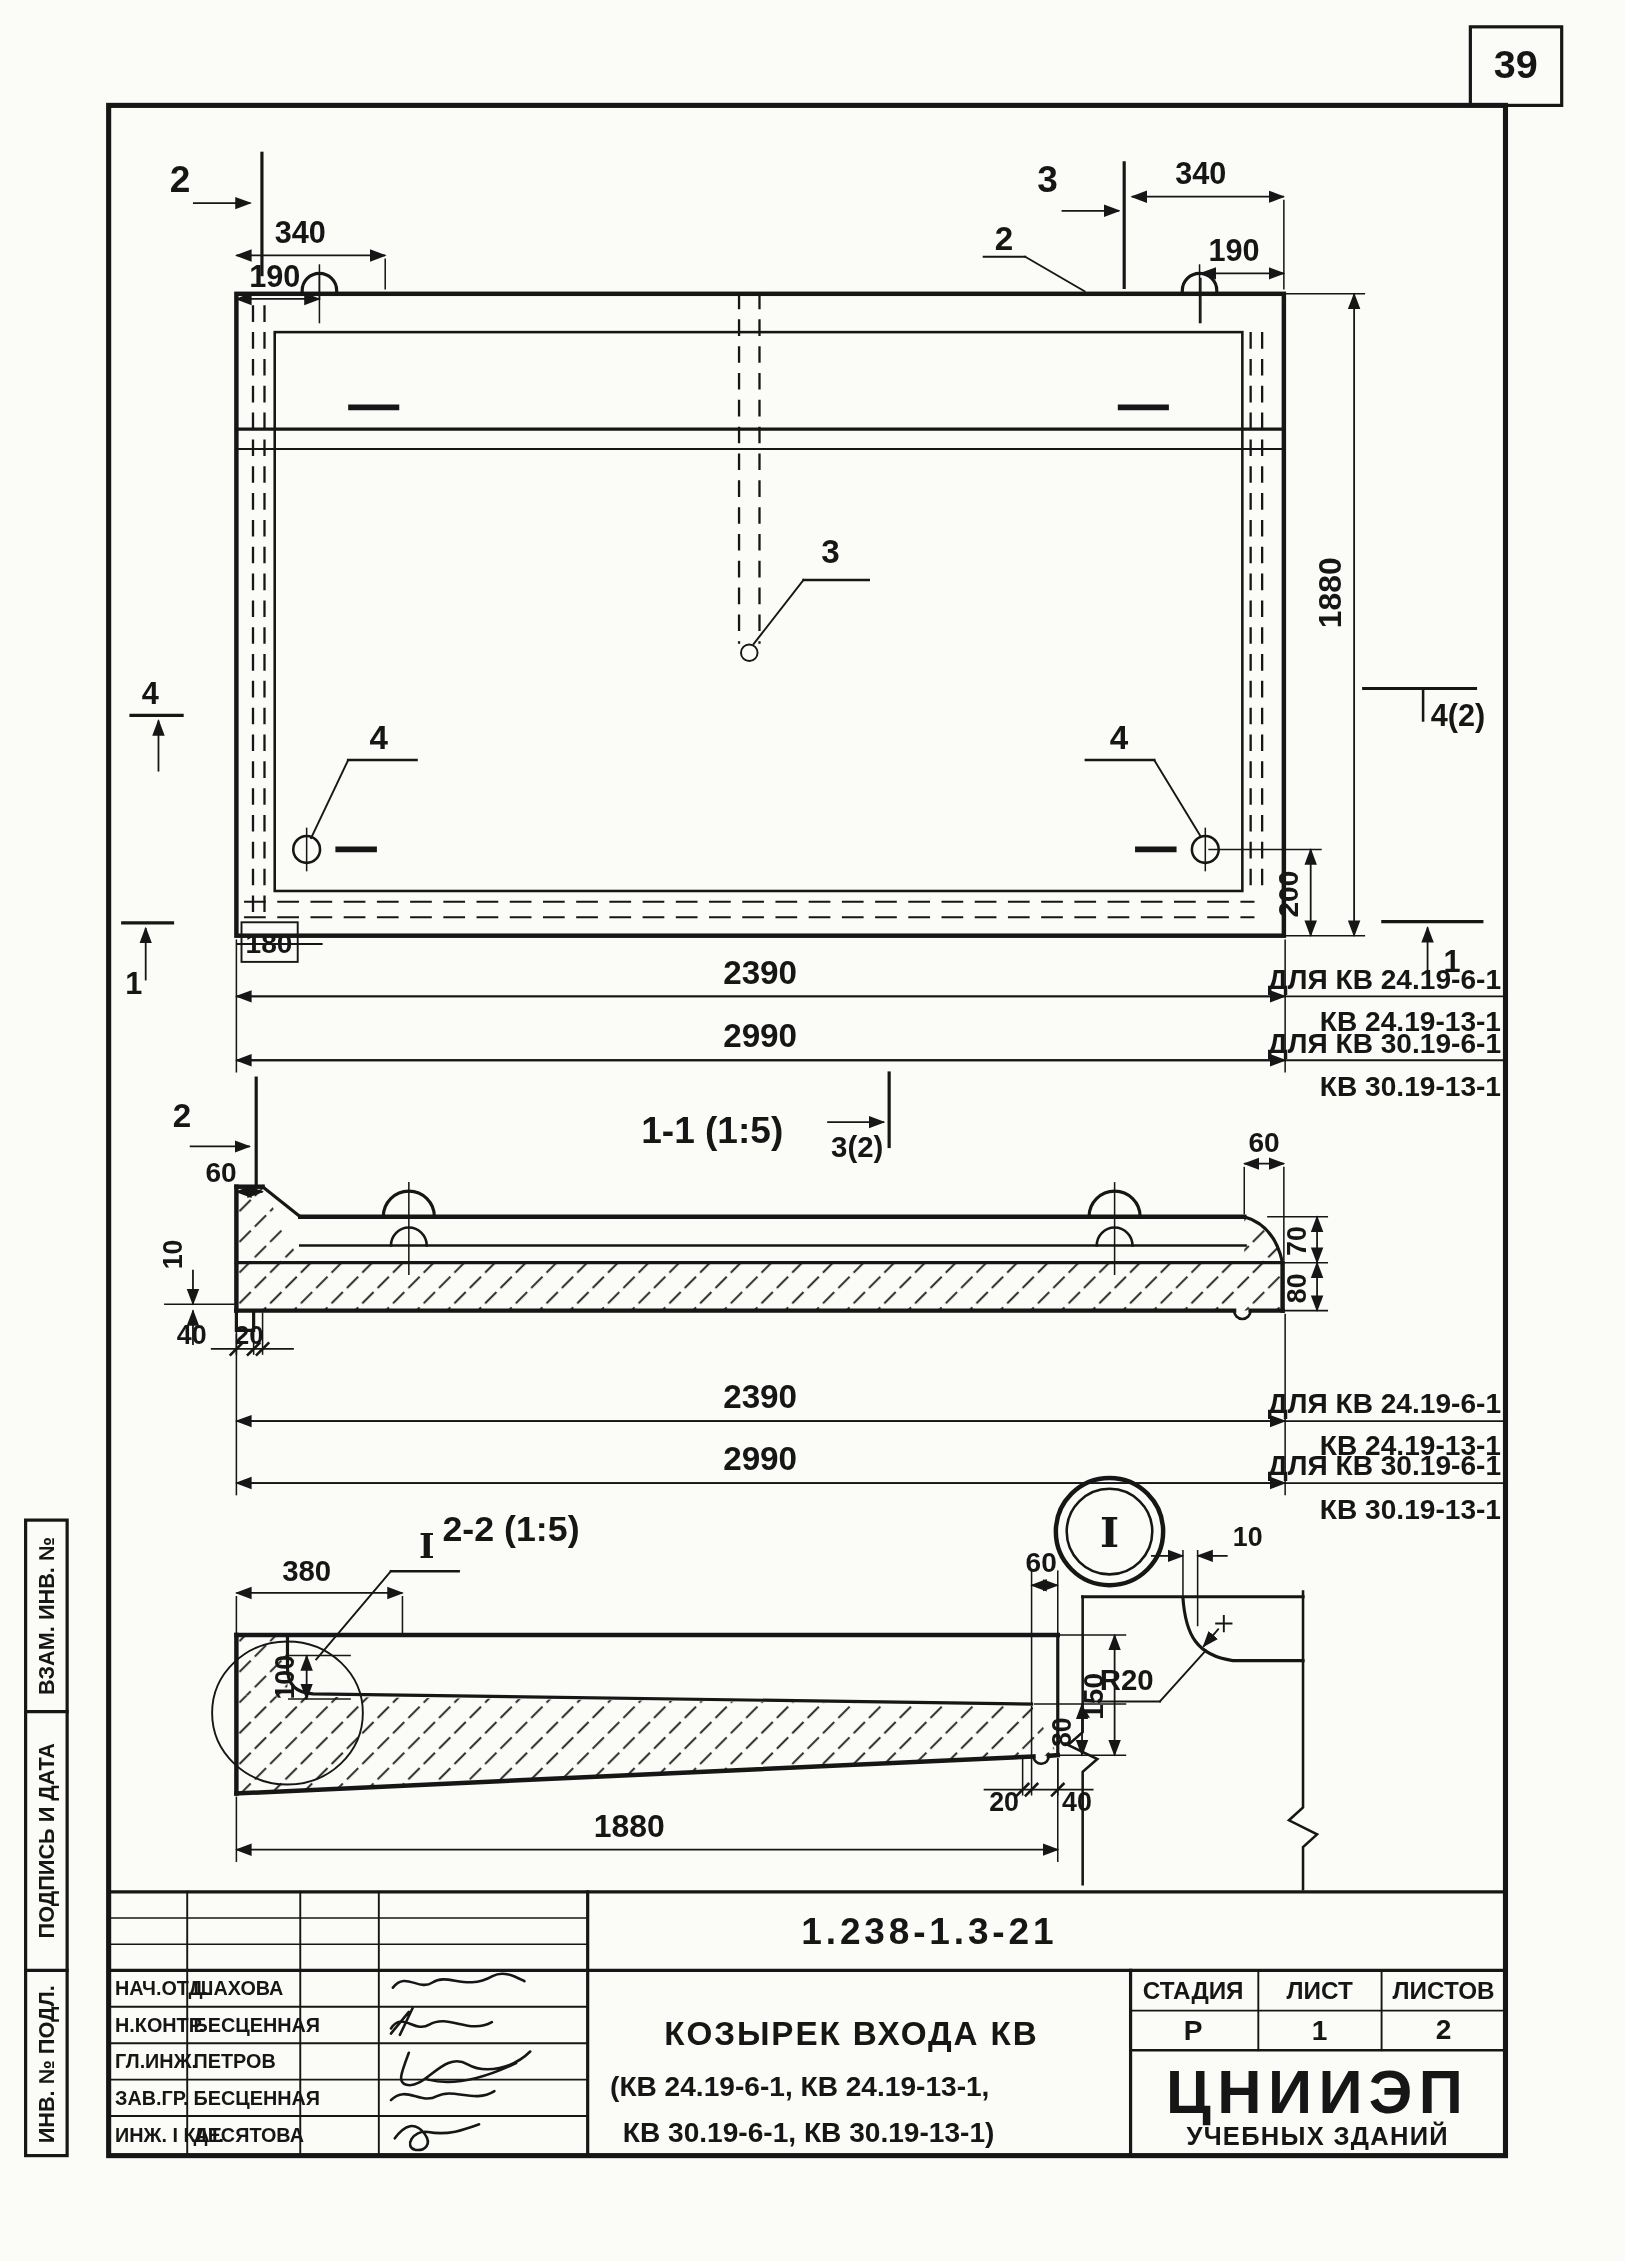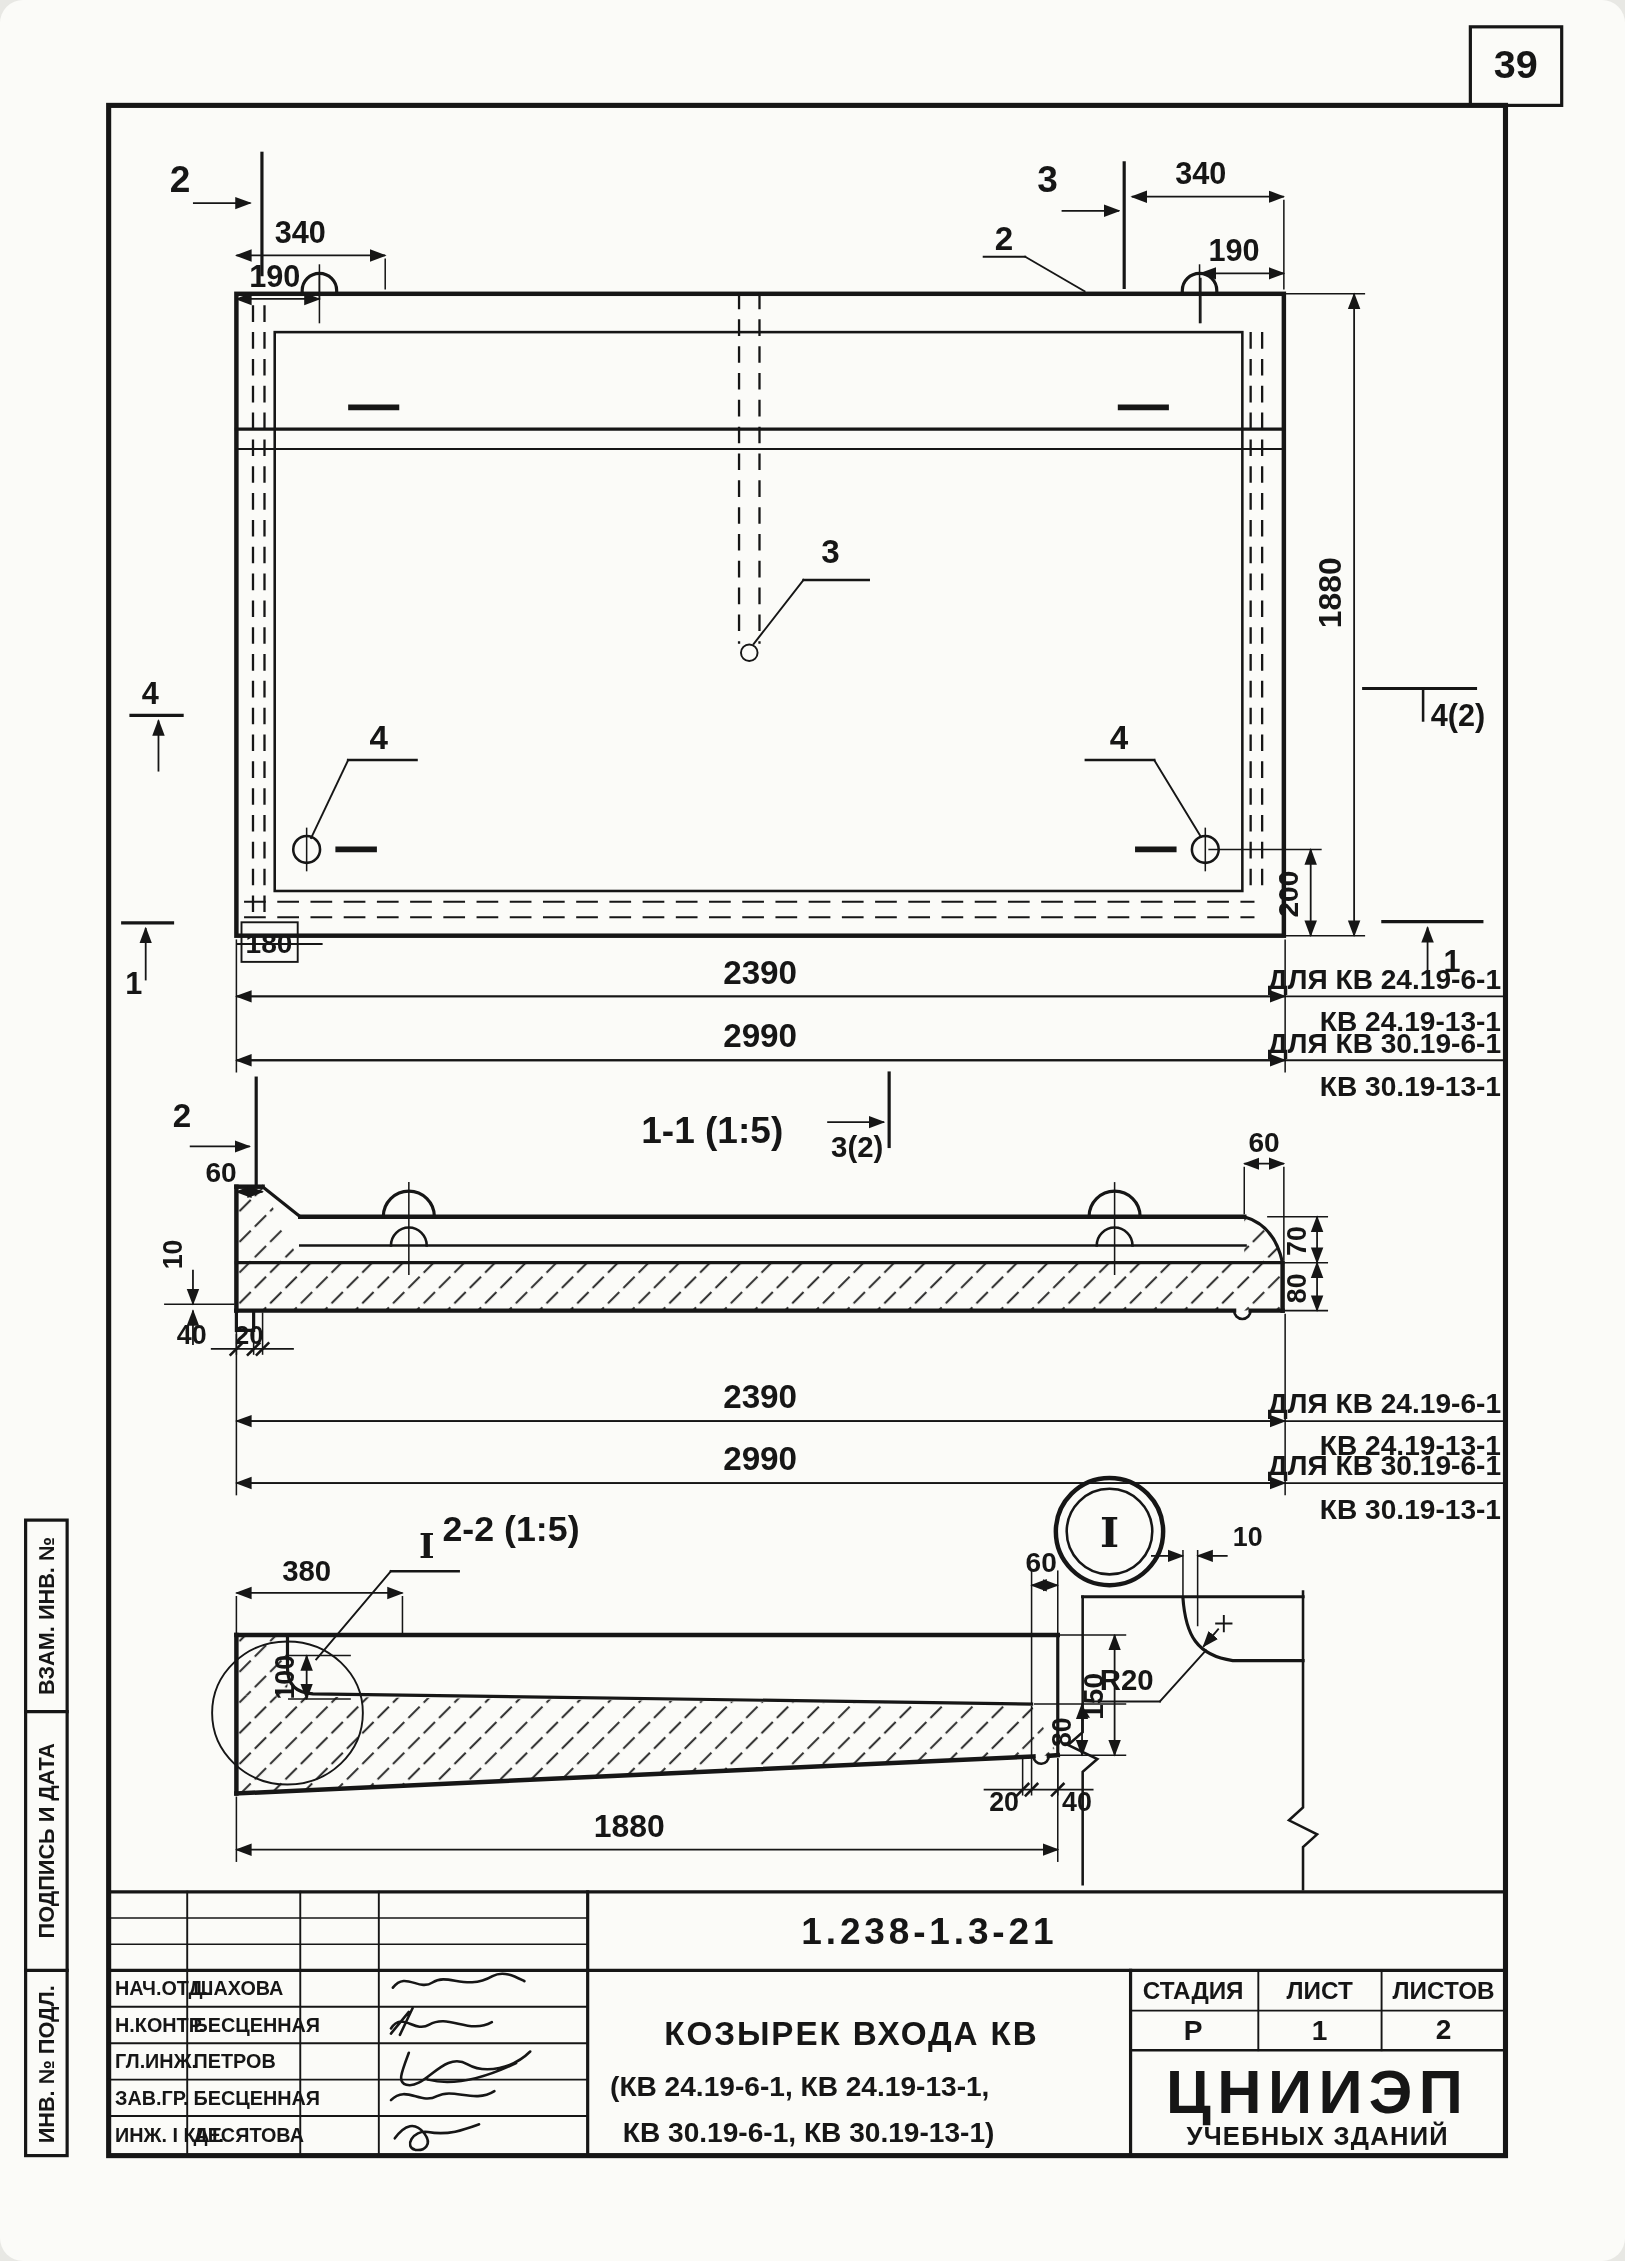--- a/index.html
+++ b/index.html
@@ -1,17 +1,17 @@
 <!DOCTYPE html>
 <html style="font-size:10.2px"><head>
 <meta charset="utf-8">
 <style>
   html,body{margin:0;padding:0;background:#e8e8e4;}
   .sheet{position:relative;width:1625px;height:2261px;background:#fbfbf8;margin:0 auto;
-         font-family:"Liberation Sans",sans-serif;border-radius:23px;}
+         font-family:"Liberation Sans",sans-serif;}
   svg{display:block}
   text{fill:#161616;font-family:"Liberation Sans",sans-serif;font-weight:bold;}
   .ser{font-family:"DejaVu Serif",serif;font-weight:bold;}
   .ln8{stroke:#161616;stroke-width:8;fill:none;stroke-linecap:square}
   .ln7{stroke:#161616;stroke-width:7;fill:none;stroke-linecap:square}
   .ln5{stroke:#161616;stroke-width:5;fill:none;stroke-linecap:square}
   .ln4{stroke:#161616;stroke-width:4;fill:none;stroke-linecap:square}
   .ln3{stroke:#161616;stroke-width:3;fill:none;stroke-linecap:square}
   .thin{stroke:#161616;stroke-width:2.4;fill:none;stroke-linecap:square}
   .dim{stroke:#161616;stroke-width:2.8;fill:none}

